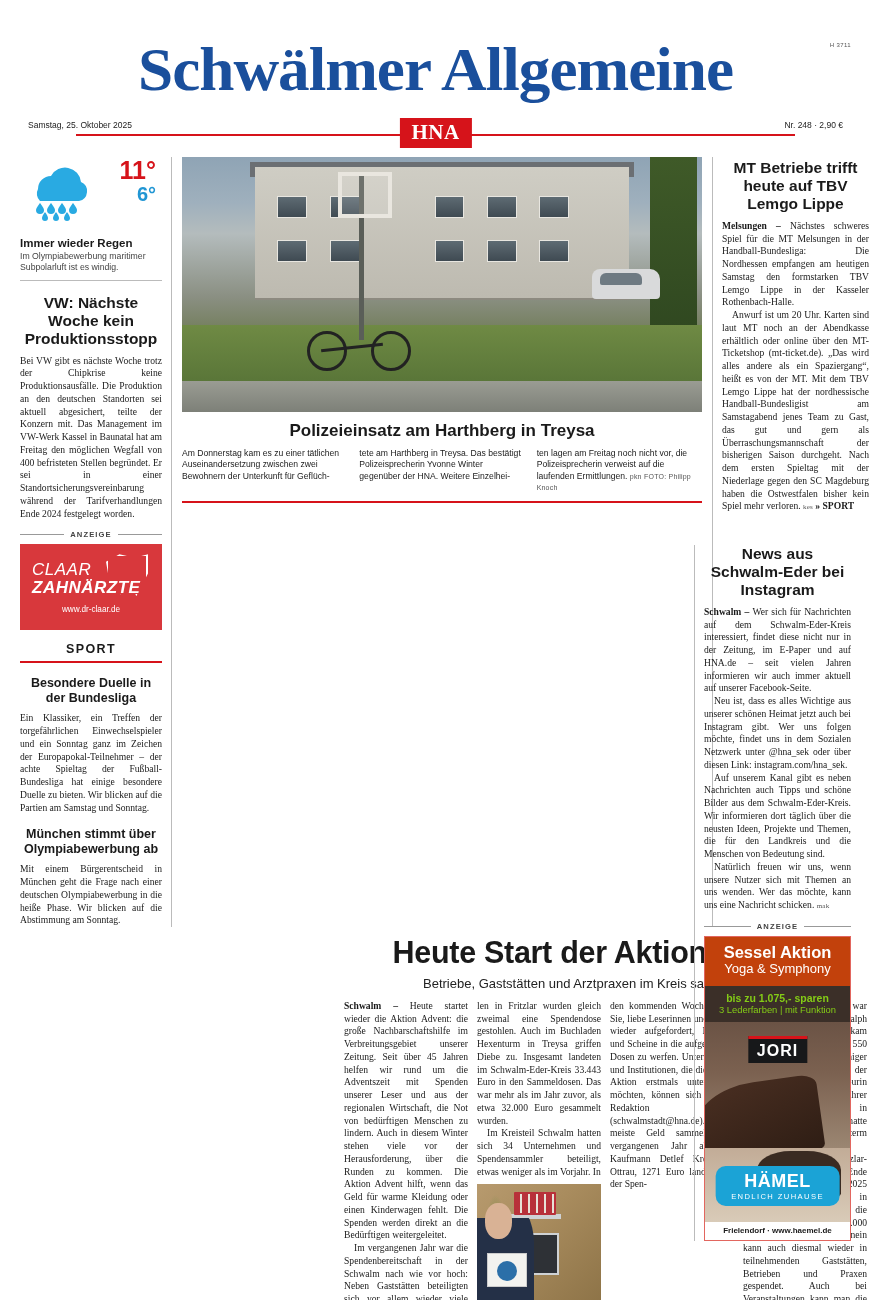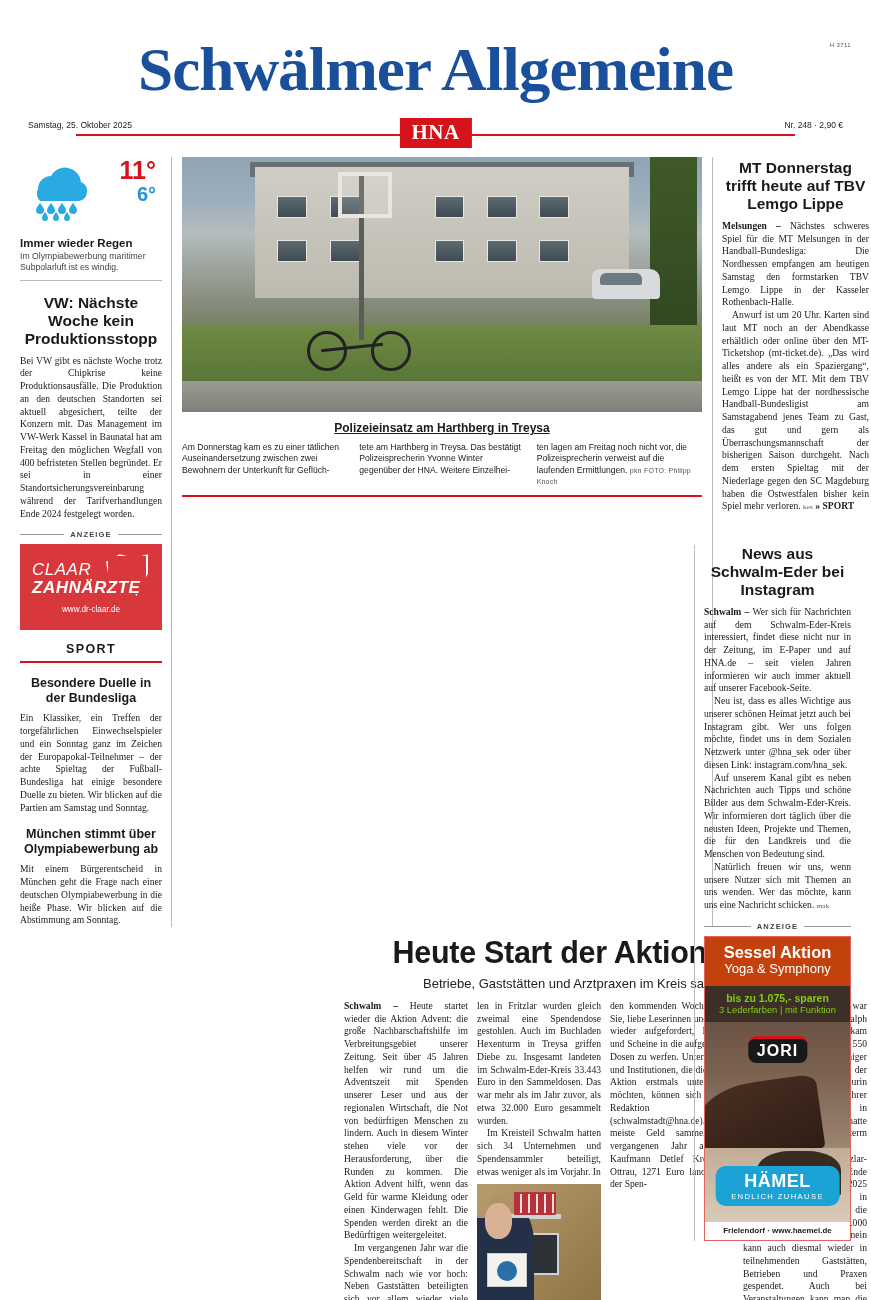--- a/index.html
+++ b/index.html
@@ -104,23 +104,22 @@
   .ph-car:after { content:""; position:absolute; left:8px; top:4px; width:42px; height:12px; background:#6e7a82; border-radius:6px 6px 2px 2px; }
   .ph-bike {
     position: absolute; left: 24%; bottom: 16%; width: 120px; height: 46px;
   }
   .ph-bike .w { position: absolute; bottom: 0; width: 40px; height: 40px; border: 3px solid #222; border-radius: 50%; }
   .ph-bike .w1 { left: 0; } .ph-bike .w2 { left: 64px; }
   .ph-bike .bar { position: absolute; left: 14px; bottom: 22px; width: 62px; height: 3px; background:#222; transform: rotate(-6deg); }
   .ph-tree { position: absolute; right: 1%; top: 0; width: 9%; height: 72%; background: linear-gradient(180deg,#3f5a28,#2f4720); }
 
   .cap-head {
-    text-align: center; font-size: 12px; font-weight: 700;
+    text-align: center; font-size: 17px; font-weight: 700;
     margin: 9px 0 7px;
-    text-decoration: underline;
   }
   .cap-cols { display: flex; gap: 12px; }
   .cap-cols > div { flex: 1; font-size: 8.6px; line-height: 1.32; }
   .credit { font-size: 7px; color: #555; letter-spacing: .2px; }
 
   .red-rule { height: 2px; background: #d6131a; margin: 8px 0 0; }
   .gray-rule { height: 1px; background: #bbb; margin: 7px 0; }
 
   
   .lead-zone { margin-top: 10px; display: flex; gap: 10px; }
@@ -190,21 +189,21 @@
   .ad-sessel .s2 { background: #3b2f28; color: #84cc16; text-align: center; padding: 6px 4px 7px; }
   .ad-sessel .s2 .t3 { font-size: 10.5px; font-weight: 700; }
   .ad-sessel .s2 .t4 { font-size: 9.4px; }
   .ad-sessel .s3 {
     height: 126px; position: relative; overflow: hidden;
     background: linear-gradient(180deg,#6b5345 0%,#7b6150 40%,#9b8672 100%);
   }
   .jori {
     position: absolute; left: 50%; top: 14px; transform: translateX(-50%);
     background: #17181a; color: #fff; font-weight: 700; font-size: 16px;
-    letter-spacing: 1px; padding: 3px 9px; border-top: 3px solid #d6131a; border-radius: 8px;
+    letter-spacing: 1px; padding: 3px 9px; border-top: 3px solid #d6131a;
   }
   .chair {
     position: absolute; left: -6%; bottom: -8%; width: 86%; height: 60%;
     background: linear-gradient(160deg,#4a2f22,#2e1d14);
     border-radius: 50% 14% 8% 30%;
     transform: rotate(-8deg);
   }
   .ad-sessel .s4 { height: 74px; position: relative; background: linear-gradient(180deg,#c2ac97,#d9cbb8); overflow:hidden;}
   .chair2 { position:absolute; right:6%; top:4%; width:58%; height:64%; background:#3a2b22; border-radius:40% 40% 10% 10%; }
   .haemel {
@@ -314,21 +313,21 @@
         <div>
           <span>ten lagen am Freitag noch nicht vor, die Polizeisprecherin verweist auf die laufenden Ermittlungen.</span>
           <span class="credit">pkn</span>
           <span class="credit">FOTO: Philipp Knoch</span>
         </div>
       </div>
       <div class="red-rule"></div>
     </div>
 
     <div class="col-right vline-l">
-      <div class="hl-left" style="margin-top:2px">MT Donnerstag trifft heute auf TBV Lemgo Lippe</div>
+      <div class="hl-left" style="margin-top:2px">MT Betriebe trifft heute auf TBV Lemgo Lippe</div>
       <div class="body-serif">
         <span class="dateline">Melsungen – </span><span>Nächstes schweres Spiel für die MT Melsungen in der Handball-Bundesliga: Die Nordhessen empfangen am heutigen Samstag den formstarken TBV Lemgo Lippe in der Kasseler Rothenbach-Halle.</span>
       </div>
       <div class="body-serif" style="text-indent:10px">
         <span>Anwurf ist um 20 Uhr. Karten sind laut MT noch an der Abendkasse erhältlich oder online über den MT-Ticketshop (mt-ticket.de). „Das wird alles andere als ein Spaziergang“, heißt es von der MT. Mit dem TBV Lemgo Lippe hat der nordhessische Handball-Bundesligist am Samstagabend jenes Team zu Gast, das gut und gern als Überraschungsmannschaft der bisherigen Saison durchgeht. Nach dem ersten Spieltag mit der Niederlage gegen den SC Magdeburg haben die Ostwestfalen bisher kein Spiel mehr verloren.</span>
         <span class="credit">kes</span>
         <b>» SPORT</b>
       </div>
     </div>
   </div>

